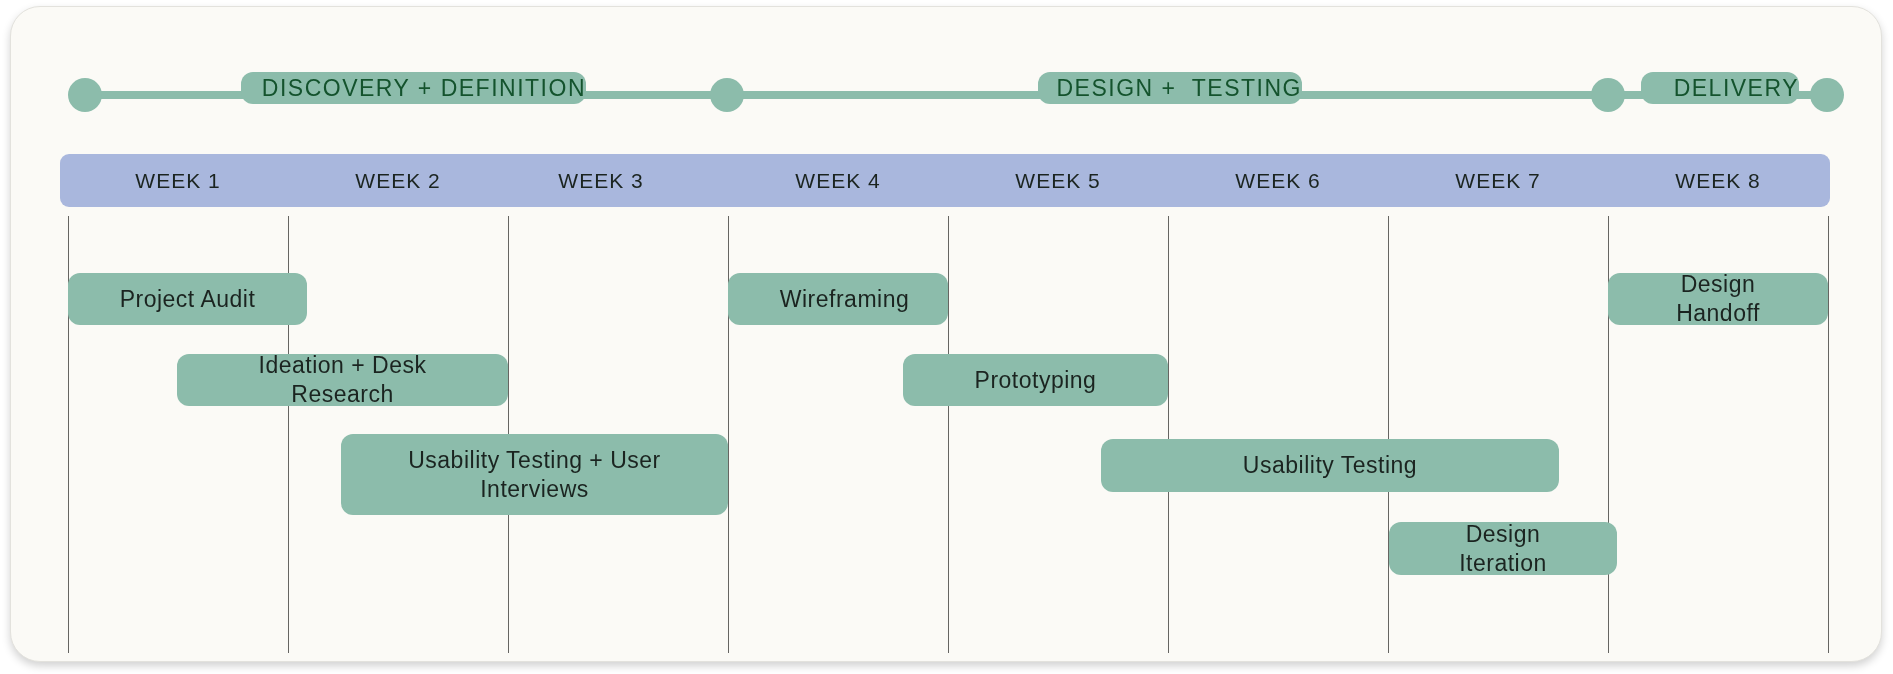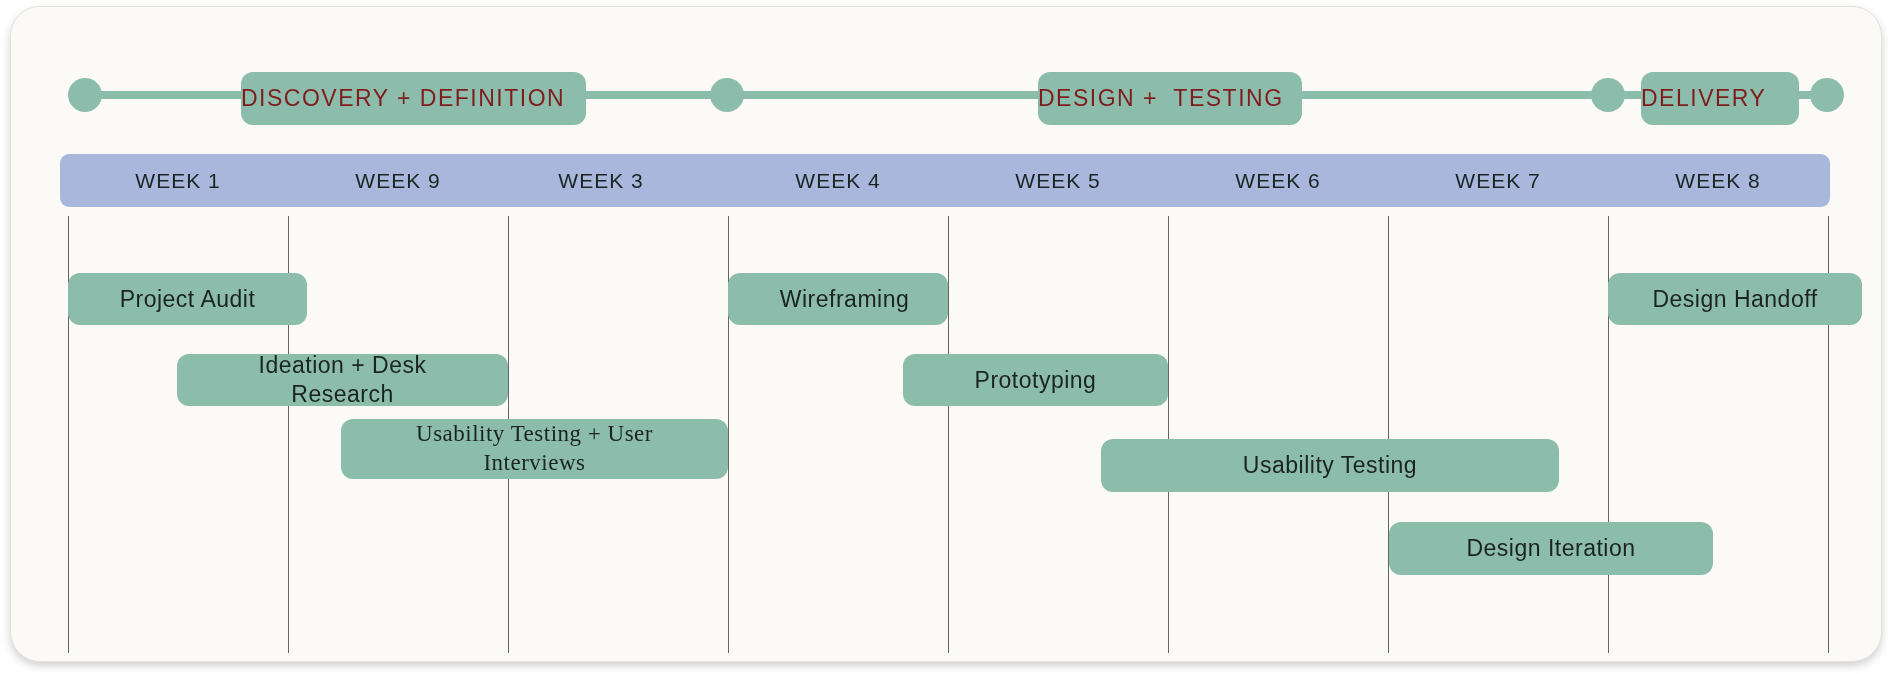--- a/index.html
+++ b/index.html
@@ -29,25 +29,25 @@
   }
   .dot {
     position: absolute;
     top: 71px;
     width: 34px; height: 34px;
     border-radius: 50%;
     background: #8cbcab;
   }
   .phase-pill {
     position: absolute;
-    top: 65px; height: 53px;
+    top: 65px; height: 32px;
     background: #8cbcab;
     border-radius: 12px;
-    display: flex; align-items: center; justify-content: flex-start;
-    color: #7f1d1d;
+    display: flex; align-items: center; justify-content: flex-end;
+    color: #14532d;
     font-size: 23px;
     letter-spacing: 1.5px;
     white-space: pre;
   }
   .week-band {
     position: absolute;
     left: 49px; top: 147px;
     width: 1770px; height: 53px;
     background: #a9b7dd;
     border-radius: 9px;
@@ -98,21 +98,21 @@
     </div>
     <div class="phase-pill" style="left:1027px; width:264px;">
       <span>DESIGN +  TESTING</span>
     </div>
     <div class="phase-pill" style="left:1630px; width:158px;">
       <span>DELIVERY</span>
     </div>
 
     <div class="week-band"></div>
     <div class="week-label" style="left:57px;">WEEK 1</div>
-    <div class="week-label" style="left:277px;">WEEK 9</div>
+    <div class="week-label" style="left:277px;">WEEK 2</div>
     <div class="week-label" style="left:480px;">WEEK 3</div>
     <div class="week-label" style="left:717px;">WEEK 4</div>
     <div class="week-label" style="left:937px;">WEEK 5</div>
     <div class="week-label" style="left:1157px;">WEEK 6</div>
     <div class="week-label" style="left:1377px;">WEEK 7</div>
     <div class="week-label" style="left:1597px;">WEEK 8</div>
 
     <div class="gridline" style="left:57px;"></div>
     <div class="gridline" style="left:277px;"></div>
     <div class="gridline" style="left:497px;"></div>
@@ -122,33 +122,33 @@
     <div class="gridline" style="left:1377px;"></div>
     <div class="gridline" style="left:1597px;"></div>
     <div class="gridline" style="left:1817px;"></div>
 
     <div class="task" style="left:57px;   top:266px; width:239px; height:52px;">
       <span>Project Audit</span>
     </div>
     <div class="task" style="left:166px;  top:347px; width:331px; height:52px;">
       <span>Ideation + Desk Research</span>
     </div>
-    <div class="task" style="left:330px;  top:412px; width:387px; height:60px;font-family:Liberation Serif, serif;">
+    <div class="task" style="left:330px;  top:427px; width:387px; height:81px;">
       <span>Usability Testing + User Interviews</span>
     </div>
     <div class="task" style="left:717px;  top:266px; width:220px; height:52px;padding-left:48px;">
       <span>Wireframing</span>
     </div>
     <div class="task" style="left:892px;  top:347px; width:265px; height:52px;">
       <span>Prototyping</span>
     </div>
     <div class="task" style="left:1090px; top:432px; width:458px; height:53px;">
       <span>Usability Testing</span>
     </div>
-    <div class="task" style="left:1378px; top:515px; width:324px; height:53px;justify-content:center;">
+    <div class="task" style="left:1378px; top:515px; width:228px; height:53px;justify-content:center;">
       <span>Design Iteration</span>
     </div>
-    <div class="task" style="left:1597px; top:266px; width:254px; height:52px;">
+    <div class="task" style="left:1597px; top:266px; width:220px; height:52px;">
       <span>Design Handoff</span>
     </div>
 
   </div>
 </div>
 
 </body></html>

